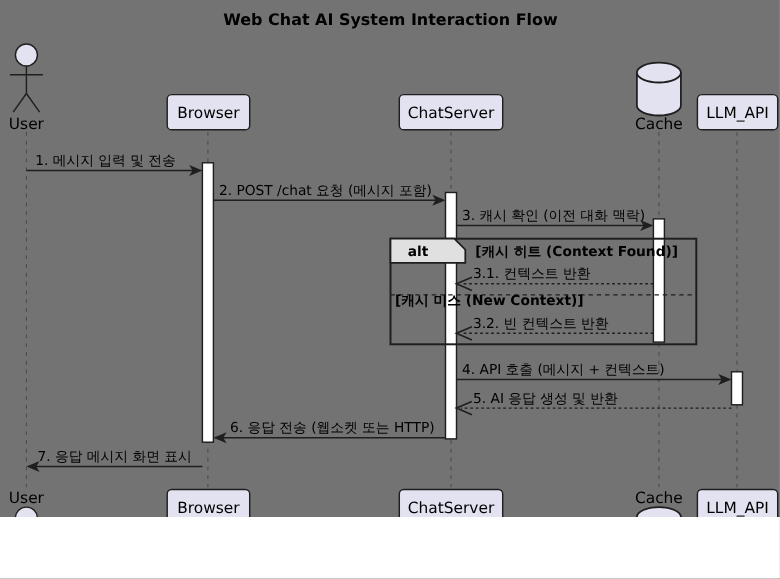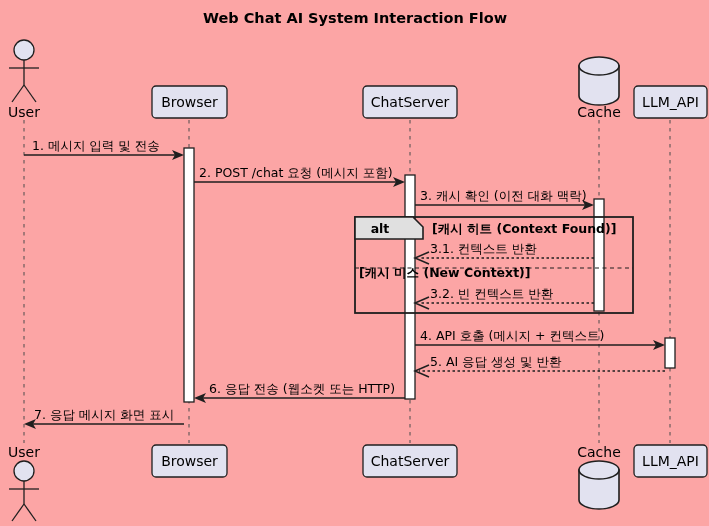--- a/index.html
+++ b/index.html
@@ -6,23 +6,23 @@
     margin: 0;
     padding: 0;
     background: #ffffff;
   }
   body {
     font-family: "DejaVu Sans", "Liberation Sans", sans-serif;
   }
   #diagram-root {
     position: relative;
     width: 709px;
-    height: 526px;
+    height: 470px;
     overflow: hidden;
-    background: #fca5a5;
+    background: #737373;
   }
   svg.seq {
     position: absolute;
     left: 0;
     top: 0;
     width: 709px;
     height: 526px;
   }
   .diag-title {
     font-family: "DejaVu Sans", "Liberation Sans", sans-serif;

